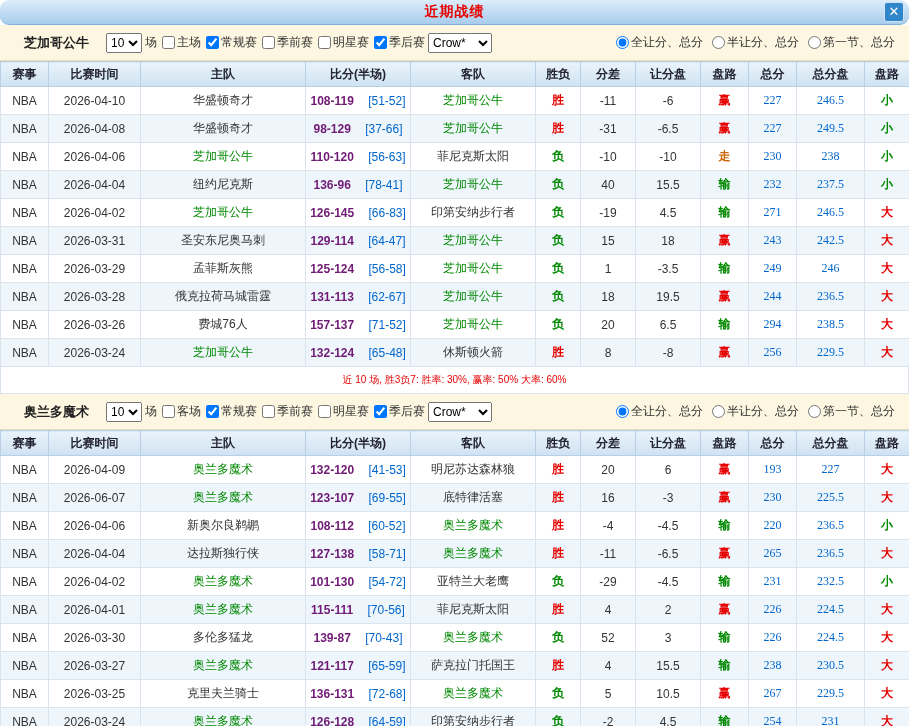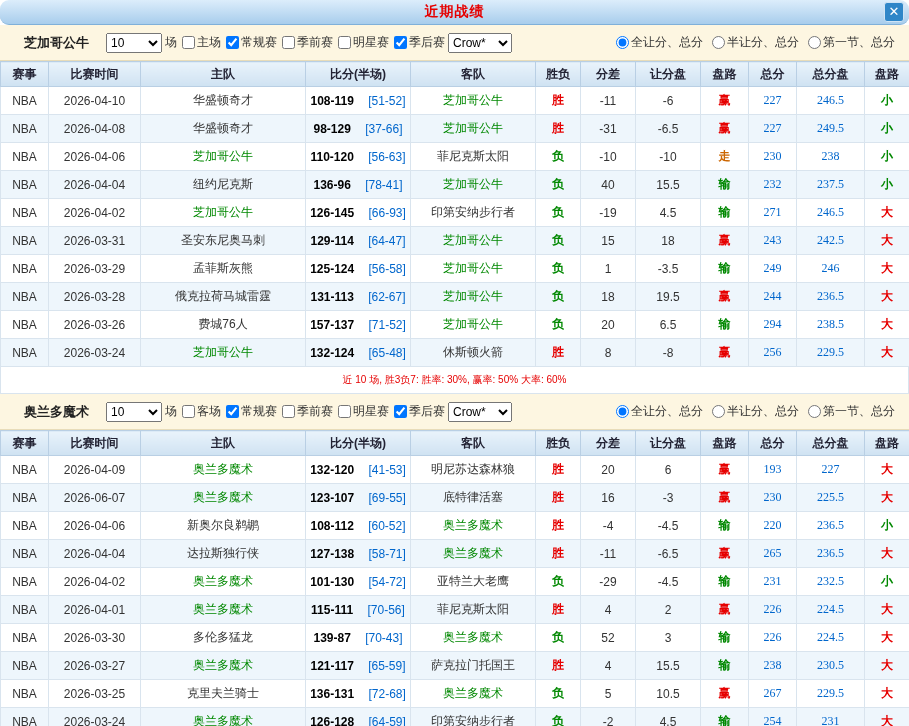--- a/index.html
+++ b/index.html
@@ -28,41 +28,41 @@
   .filter-bar {
     height:36px; background:#fdf6e1;
     border-bottom:1px solid #e8dcb9;
     display:flex; align-items:center; padding:0 8px;
   }
   .team-name { font-weight:bold; font-size:13px; color:#222; margin:0 14px 0 16px; }
   .filter-bar select {
     font-size:12px; height:20px; margin:0 3px;
     font-family:"Liberation Sans","DejaVu Sans",sans-serif;
   }
-  .count-select { width:56px; }
+  .count-select { width:36px; }
   .crow-select { width:64px; margin-left:6px; }
   .cbs, .radios { display:flex; align-items:center; }
   label.cb, label.rb { display:flex; align-items:center; color:#333; cursor:pointer; white-space:nowrap; }
   label.cb input, label.rb input { width:13px; height:13px; margin:0 2px 0 5px; }
   .radios { margin-left:auto; margin-right:6px; }
   label.rb { margin-left:4px; }
   
   table { width:909px; border-collapse:collapse; table-layout:fixed; }
   th {
     background:linear-gradient(#e9f3fb,#cfe2f2);
     border:1px solid #b9cfe4; height:25px;
     font-size:12px; font-weight:bold; color:#223;
     text-align:center; overflow:hidden; white-space:nowrap;
   }
   td {
     border:1px solid #d9e4ee; height:28px;
     text-align:center; overflow:hidden; white-space:nowrap;
   }
   tbody tr:nth-child(even) { background:#eef6fc; }
-  td b { color:#000000; }
+  td b { color:#701a75; }
   .half { color:var(--blue,#0066cc);margin-left:11px; }
   .t-red   { color:var(--red,#e60000); font-weight:bold; }
   .t-green { color:var(--green,#008800); font-weight:bold; }
   .t-blue  { color:var(--blue,#0066cc);font-family:Liberation Serif, serif; }
   .t-walk  { color:var(--walk,#cc6600); font-weight:bold; }
   td.plain { font-weight:normal; }
   
   .summary {
     height:27px; display:flex; align-items:center; justify-content:center;
     color:var(--red,#e60000); border:1px solid #d9e4ee; border-top:none;
@@ -218,21 +218,21 @@
     <td class="t-green">输</td>
     <td class="t-blue plain">232</td>
     <td class="t-blue plain">237.5</td>
     <td class="t-green">小</td>
   </tr>
 
   <tr>
     <td class="plain">NBA</td>
     <td class="plain">2026-04-02</td>
     <td class="plain t-green">芝加哥公牛</td>
-    <td class="plain"><b>126-145</b> <span class="half">[66-93]</span></td>
+    <td class="plain"><b>126-145</b> <span class="half">[66-83]</span></td>
     <td class="plain">印第安纳步行者</td>
     <td class="t-green">负</td>
     <td class="plain">-19</td>
     <td class="plain">4.5</td>
     <td class="t-green">输</td>
     <td class="t-blue plain">271</td>
     <td class="t-blue plain">246.5</td>
     <td class="t-red">大</td>
   </tr>
 

